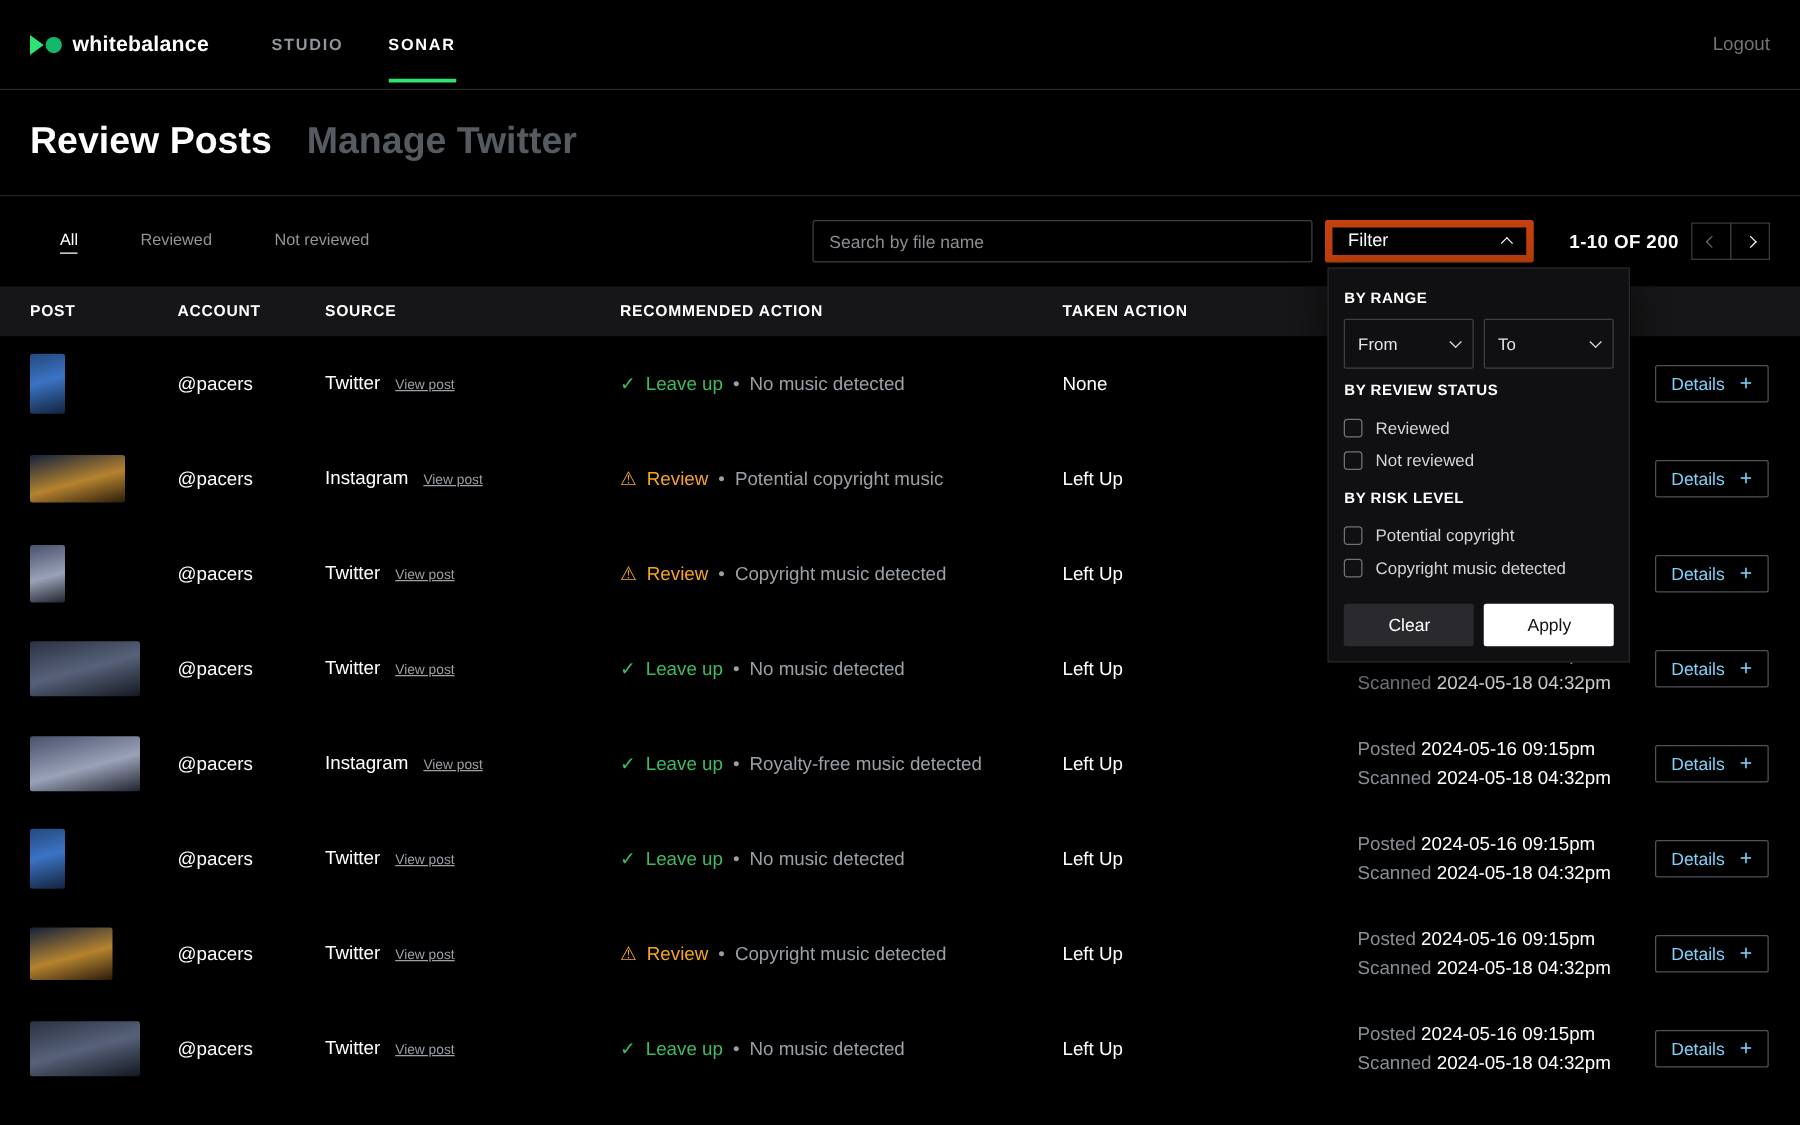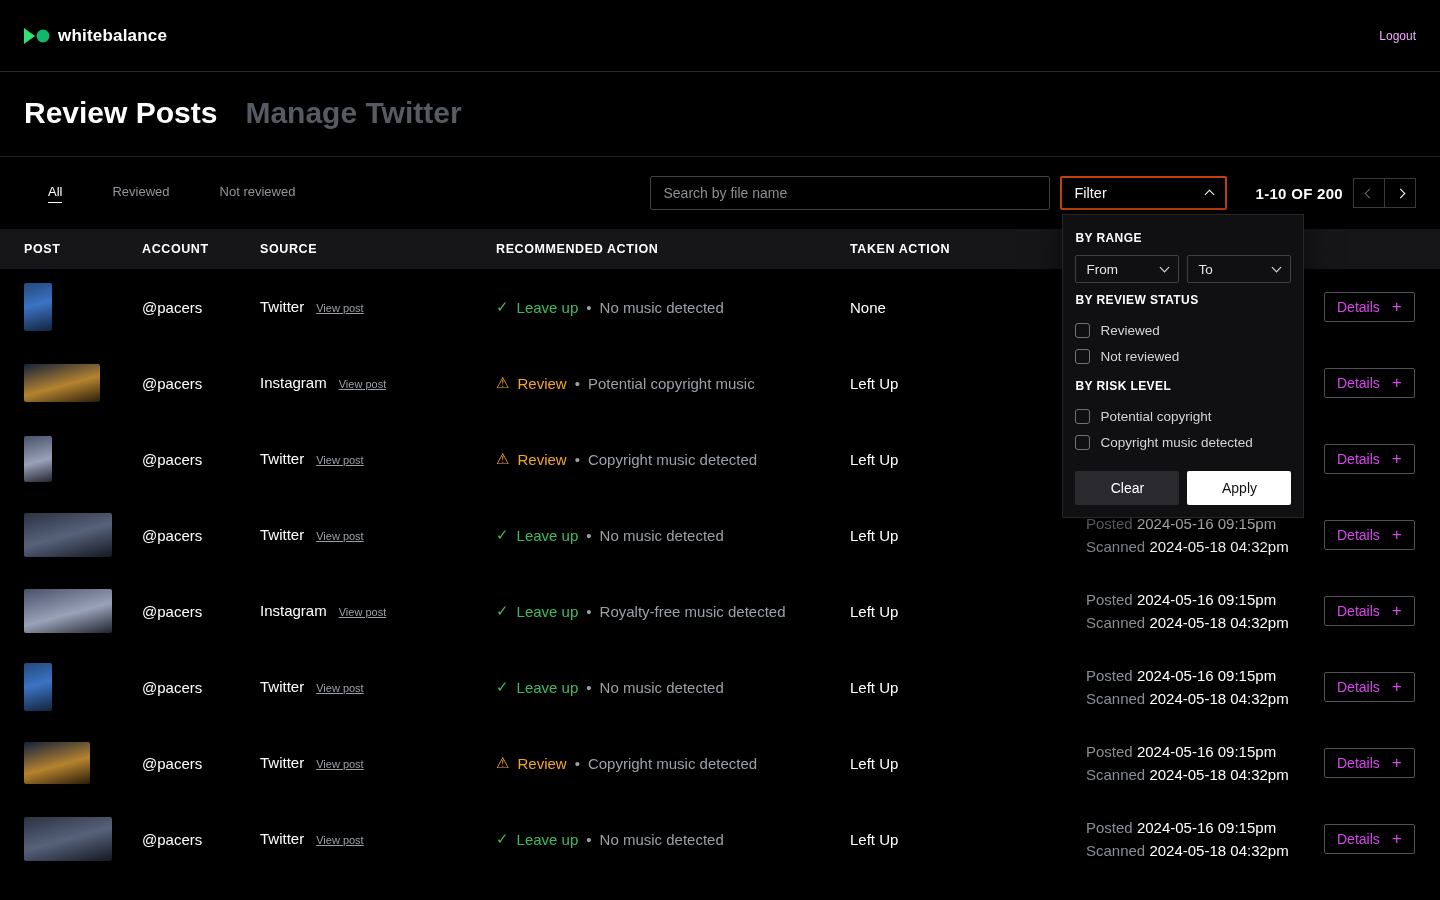--- a/index.html
+++ b/index.html
@@ -18,21 +18,21 @@
   .brand { display: flex; align-items: center; gap: 8px; cursor: pointer; }
   .brand-name { font-size: 17px; font-weight: 700; letter-spacing: .2px; }
   .mainnav { display: flex; margin-left: 32px; height: 60px; }
   .navitem {
     display: flex; align-items: center; height: 60px; padding: 3px 0 0;
     margin: 0 18px; font-size: 13px; font-weight: 700; letter-spacing: 1.4px;
     color: #8f959b; text-transform: uppercase; cursor: pointer;
     border-bottom: 3px solid transparent;
   }
   .navitem.active { color: #fff; border-bottom-color: #2ee36f; }
-  .logout { margin-left: auto; font-size: 12px; color: #f0abfc; cursor: pointer; }
+  .logout { margin-left: auto; font-size: 15px; color: #737373; cursor: pointer; }
   
   .titlebar {
     display: flex; align-items: baseline; gap: 28px;
     padding: 24px 24px 26px; border-bottom: 1px solid #222;
   }
   .pagetab { font-size: 30px; font-weight: 700; color: #565b61; cursor: pointer; }
   .pagetab.active { color: #fff; }
   
   .controls { display: flex; align-items: center; height: 72px; padding: 0 24px; }
   .status-tabs { display: flex; gap: 26px; }
@@ -41,21 +41,21 @@
   .search {
     margin-left: auto; width: 400px; height: 34px;
     background: transparent; border: 1px solid #3f3f46; border-radius: 2px;
     color: #fff; font-size: 14px; padding: 0 12px; outline: none;
     font-family: "Liberation Sans", sans-serif;
   }
   .search::placeholder { color: #8a8f94; }
   .filter-wrap { position: relative; margin-left: 10px; }
   .filter-btn {
     width: 167px; height: 34px; background: transparent; color: #fff;
-    border: 2px solid #c2410c; border-radius: 2px; cursor: pointer;
+    border: 6px solid #c2410c; border-radius: 2px; cursor: pointer;
     display: flex; align-items: center; justify-content: space-between;
     padding: 0 12px; font-size: 14.5px; font-family: inherit;
   }
   .pg { display: flex; align-items: center; margin-left: 28px; gap: 10px; }
   .pg-label { font-size: 15px; font-weight: 700; letter-spacing: .3px; white-space: nowrap; }
   .pg-btns { display: flex; }
   .pg-btn {
     width: 32px; height: 30px; background: transparent; border: 1px solid #3a3a3a;
     display: flex; align-items: center; justify-content: center; cursor: pointer;
   }
@@ -78,21 +78,21 @@
     box-shadow: 0 10px 30px rgba(0,0,0,.65);
     padding: 10px 12px 12px;
   }
   .fp-title {
     font-size: 12px; font-weight: 700; letter-spacing: .4px;
     text-transform: uppercase; color: #fff; margin: 10px 0 10px;
   }
   .fp-title:first-child { margin-top: 6px; }
   .fp-range { display: flex; gap: 8px; }
   .fp-select {
-    flex: 1; height: 28px; background: transparent; border: 1px solid #3f3f46;
+    flex: 1; height: 40px; background: transparent; border: 1px solid #3f3f46;
     border-radius: 2px; color: #e4e4e7; font-size: 13.5px; cursor: pointer;
     display: flex; align-items: center; justify-content: space-between;
     padding: 0 10px; font-family: inherit;
   }
   .fp-check {
     display: flex; align-items: center; gap: 10px; height: 26px;
     font-size: 13.5px; color: #d4d4d8; cursor: pointer;
   }
   .cbox {
     width: 15px; height: 15px; border: 1.5px solid #71717a;
@@ -130,35 +130,39 @@
   .action-icon { font-size: 15px; }
   .c-action.ok .action-icon, .c-action.ok .action-label { color: #3dbb61; }
   .c-action.warn .action-icon, .c-action.warn .action-label { color: #f5a524; }
   .dot, .action-detail { color: #9aa0a6; }
   .c-dates { font-size: 15px; line-height: 23px; }
   .dlabel-p, .dlabel-s { color: #898e94; }
   .dval-p, .dval-s { color: #fff; }
   .details-btn {
     display: flex; align-items: center; gap: 12px; height: 30px; padding: 0 12px;
     background: transparent; border: 1px solid #52525b; border-radius: 2px;
-    color: #d946ef; font-size: 14px; cursor: pointer; font-family: inherit;
+    color: #7dd3fc; font-size: 14px; cursor: pointer; font-family: inherit;
   }
   .details-btn .plus { font-size: 17px; font-weight: 400; }
 </style>
 </head>
 <body>
 
 <header class="topbar">
   <div class="brand">
     <svg width="26" height="16" viewBox="0 0 26 16">
       <polygon points="0,0 11,8 0,16" fill="#2ee36f"></polygon>
       <circle cx="19" cy="8" r="6.5" fill="#12b76a"></circle>
     </svg>
     <span class="brand-name">whitebalance</span>
   </div>
+  <nav class="mainnav">
+    <a class="navitem">STUDIO</a>
+    <a class="navitem active">SONAR</a>
+  </nav>
   <a class="logout">Logout</a>
 </header>
 
 <div class="titlebar">
   <h1 class="pagetab active">Review Posts</h1>
   <h1 class="pagetab">Manage Twitter</h1>
 </div>
 
 <div class="controls">
   <div class="status-tabs">

